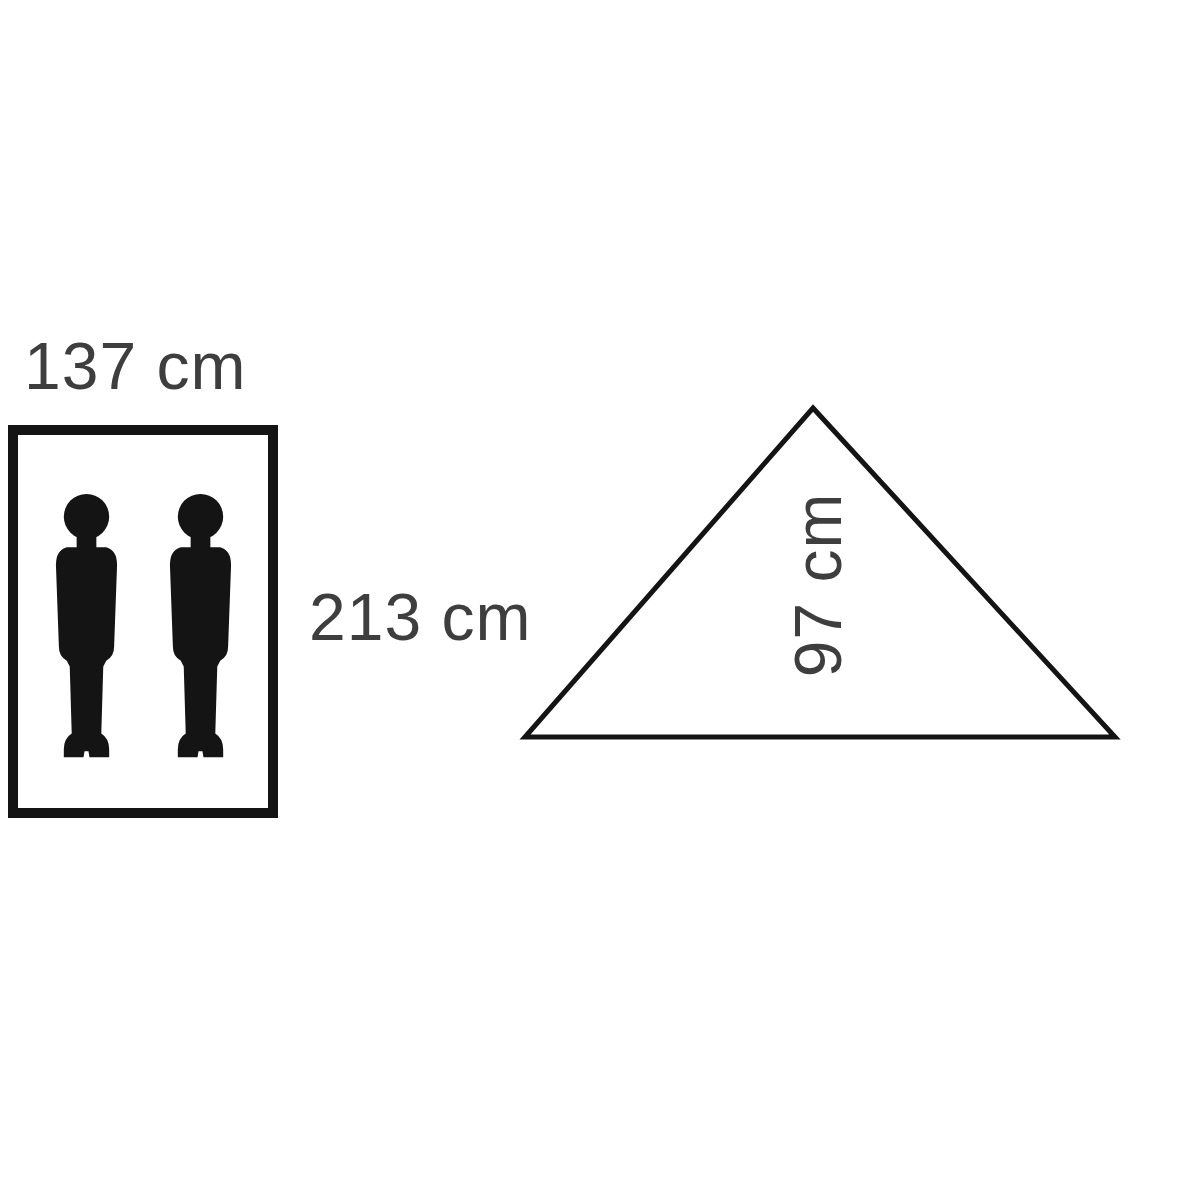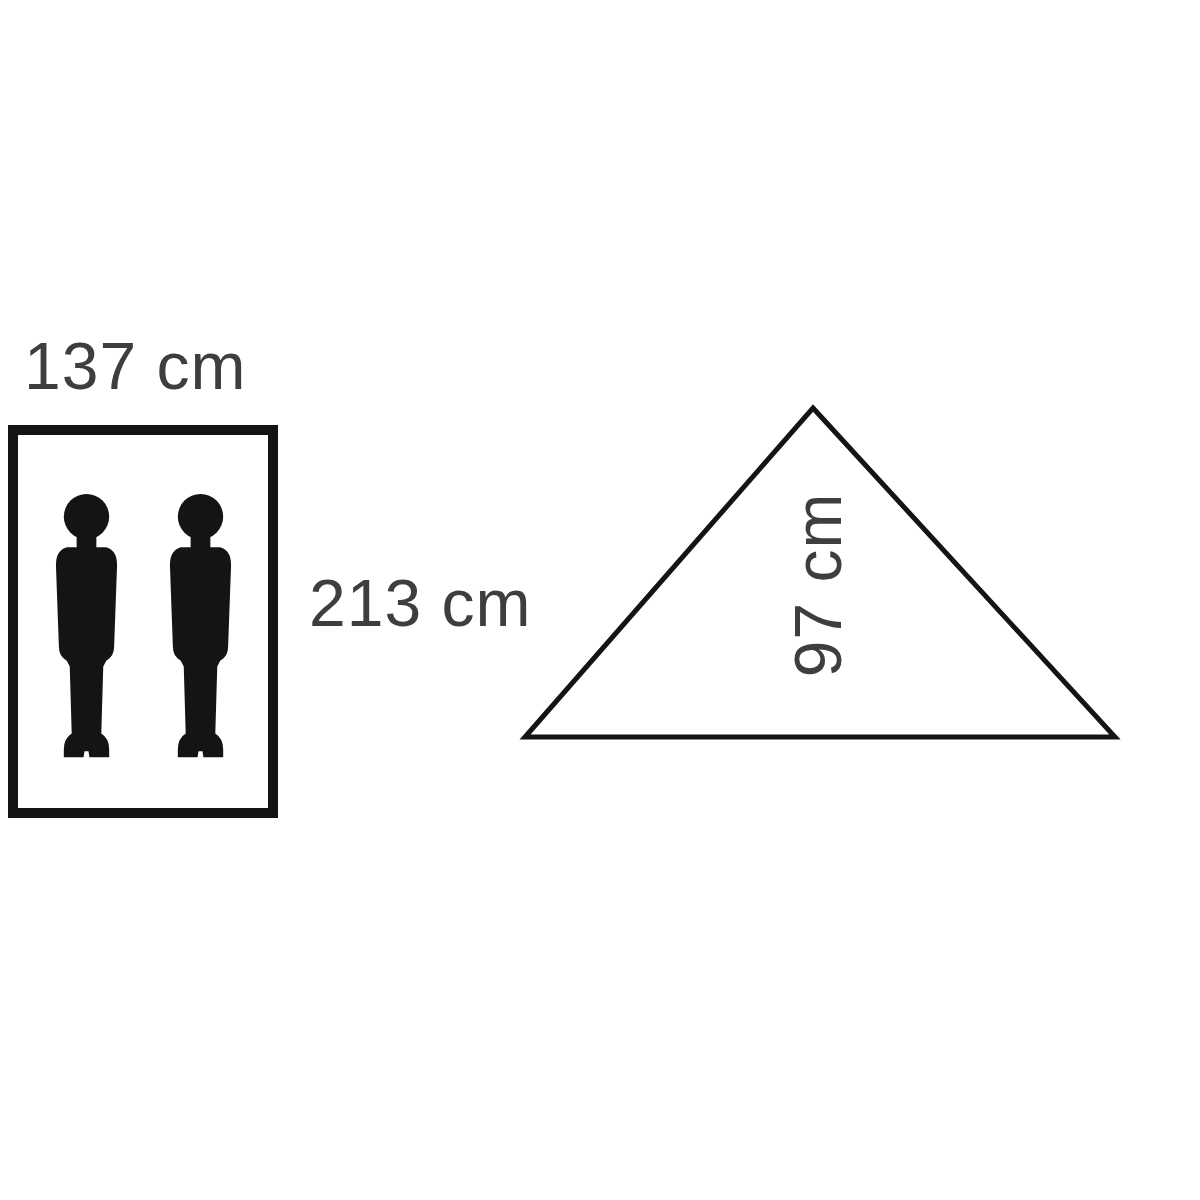--- a/index.html
+++ b/index.html
@@ -17,21 +17,21 @@
   }
   .dim-label {
     position: absolute;
     font-size: 66px;
     line-height: 1;
     letter-spacing: 1px;
     color: var(--text, #3e3e3e);
     white-space: nowrap;
   }
   .width-label  { left: 24px;  top: 333px; }
-  .length-label { left: 309px; top: 570px; }
+  .length-label { left: 309px; top: 584px; }
   .height-label {
     left: 818px;
     top: 585px;
     transform: translate(-50%, -50%) rotate(-90deg);
   }
   .floor-rect {
     position: absolute;
     left: 8px;
     top: 425px;
     width: 270px;

